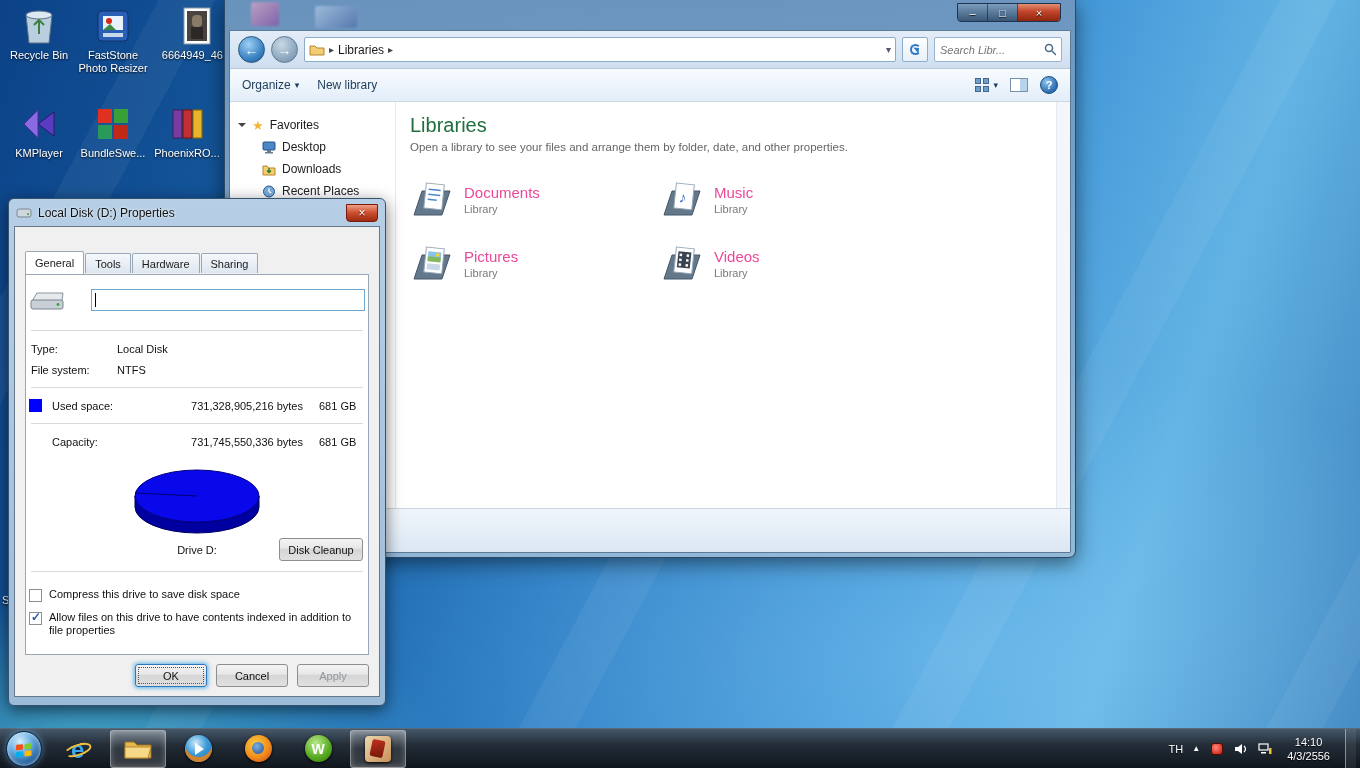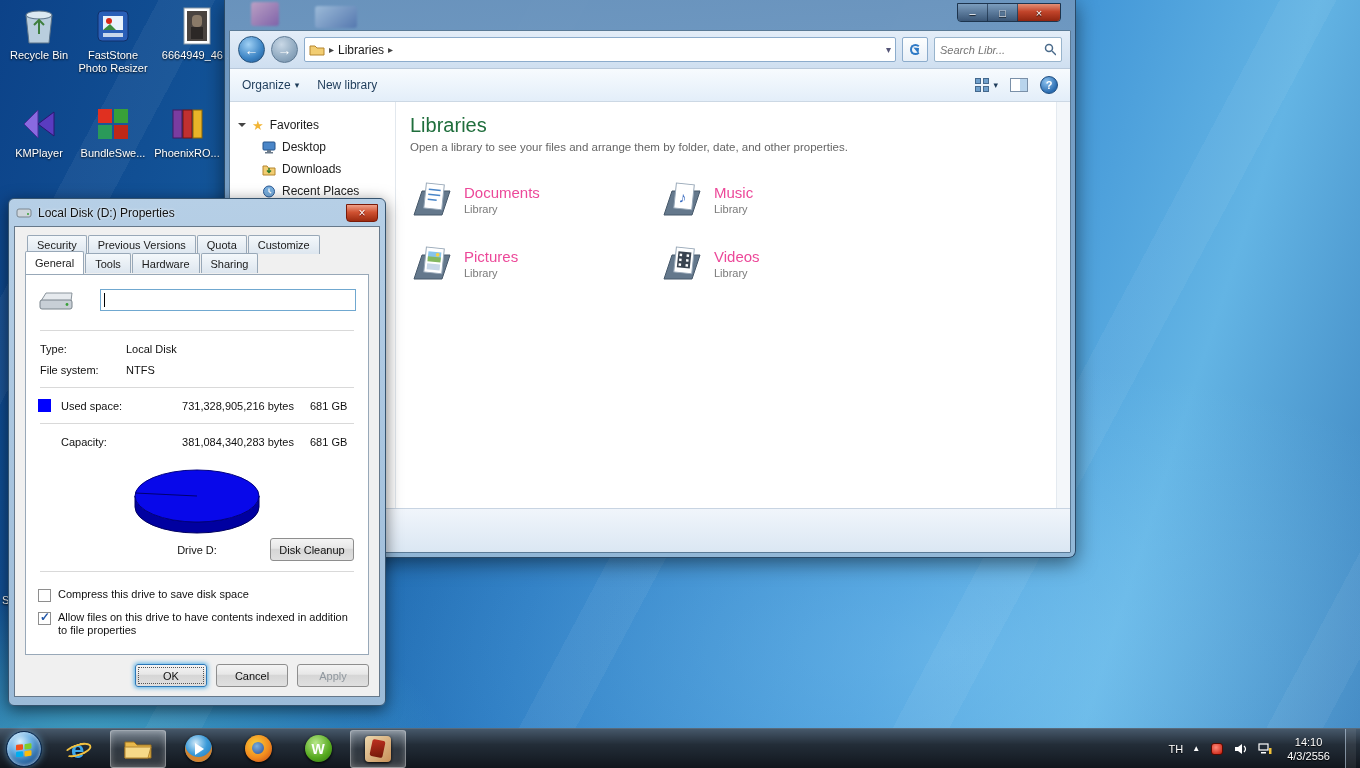--- a/index.html
+++ b/index.html
@@ -94,21 +94,21 @@
     background:linear-gradient(180deg,#efa18a,#d05232 45%,#9c2a10); text-shadow:0 1px 1px #600; }
   .dlg-body { background:#f0f0f0; height:471px; border:1px solid #66788a; padding:8px 10px 9px; display:flex; flex-direction:column; }
   .tabs { position:relative; height:40px; flex:none; }
   .tabrow { position:absolute; display:flex; }
   .tabrow.back { top:0; left:2px; }
   .tabrow.front { top:18px; left:0; }
   .tab { height:20px; padding:0 9px; font-size:11px; display:flex; align-items:center; margin-right:1px;
     background:linear-gradient(180deg,#f4f8fb,#dde6ef); border:1px solid #98a8b8; border-bottom:none; border-radius:2px 2px 0 0; color:#1a1a1a; }
   .tabrow.back .tab { height:19px; }
   .tab.active { background:#fff; height:23px; margin-top:-2px; z-index:3; position:relative; font-size:11px; }
-  .tabpage { flex:1; background:#fff; border:1px solid #98a8b8; margin-top:-1px; padding:12px 12px 8px; display:flex; flex-direction:column; font-size:11px; color:#111; position:relative; z-index:2; }
+  .tabpage { flex:1; background:#fff; border:1px solid #98a8b8; margin-top:-1px; padding:12px 3px 8px; display:flex; flex-direction:column; font-size:11px; color:#111; position:relative; z-index:2; }
   .name-row { display:flex; align-items:center; gap:24px; margin-bottom:10px; }
   .input-field { flex:1; height:22px; background:#fff; border:1px solid #70a8d0; display:flex; align-items:center; padding:0 3px; }
   .caret { width:1px; height:14px; background:#000; }
   .sep { border-top:1px solid #d9d9d9; margin:7px 2px; }
   .kv-row { display:flex; height:21px; align-items:center; padding-left:2px; }
   .kv-row .k { width:86px; }
   .space-row { display:grid; grid-template-columns:23px 96px 1fr 62px; align-items:center; height:21px; }
   .swatch { width:13px; height:13px; }
   .bytes { text-align:right; }
   .size { padding-left:16px; }
@@ -404,34 +404,20 @@
         <rect x="1" y="2" width="14" height="8" rx="2" fill="#cfd6dc" stroke="#7a8690"></rect>
         <circle cx="12" cy="7" r="1" fill="#3aa03a"></circle>
       </svg>
     <span class="dlg-title">Local Disk (D:) Properties</span>
     <div class="dlg-close">
         <span>×</span>
       </div>
   </div>
   <div class="dlg-body">
     <div class="tabs">
-      <div class="tabrow back">
-        <div class="tab">
-            <span>Security</span>
-          </div>
-        <div class="tab">
-            <span>Previous Versions</span>
-          </div>
-        <div class="tab">
-            <span>Quota</span>
-          </div>
-        <div class="tab">
-            <span>Customize</span>
-          </div>
-      </div>
       <div class="tabrow front">
         <div class="tab active">
             <span>General</span>
           </div>
         <div class="tab">
             <span>Tools</span>
           </div>
         <div class="tab">
             <span>Hardware</span>
           </div>
@@ -465,21 +451,21 @@
       <div class="space-row">
         <span class="swatch" style="background:#0000ff;"></span>
         <span>Used space:</span>
         <span class="bytes">731,328,905,216 bytes</span>
         <span class="size">681 GB</span>
       </div>
       <div class="sep"></div>
       <div class="space-row">
         <span></span>
         <span>Capacity:</span>
-        <span class="bytes">381,084,340,283 bytes</span>
+        <span class="bytes">731,745,550,336 bytes</span>
         <span class="size">681 GB</span>
       </div>
       <div class="pie-wrap">
         <svg width="150" height="74">
           <path d="M13 36 a62 26 0 0 0 124 0 l0 11 a62 26 0 0 1 -124 0 z" fill="#0000a0" stroke="#000060"></path>
           <ellipse cx="75" cy="36" rx="62" ry="26" fill="#0808ea" stroke="#000080"></ellipse>
           <line x1="75" y1="36" x2="13" y2="33" stroke="#000070" stroke-width="1.2"></line>
         </svg>
       </div>
       <div class="caption-row">

